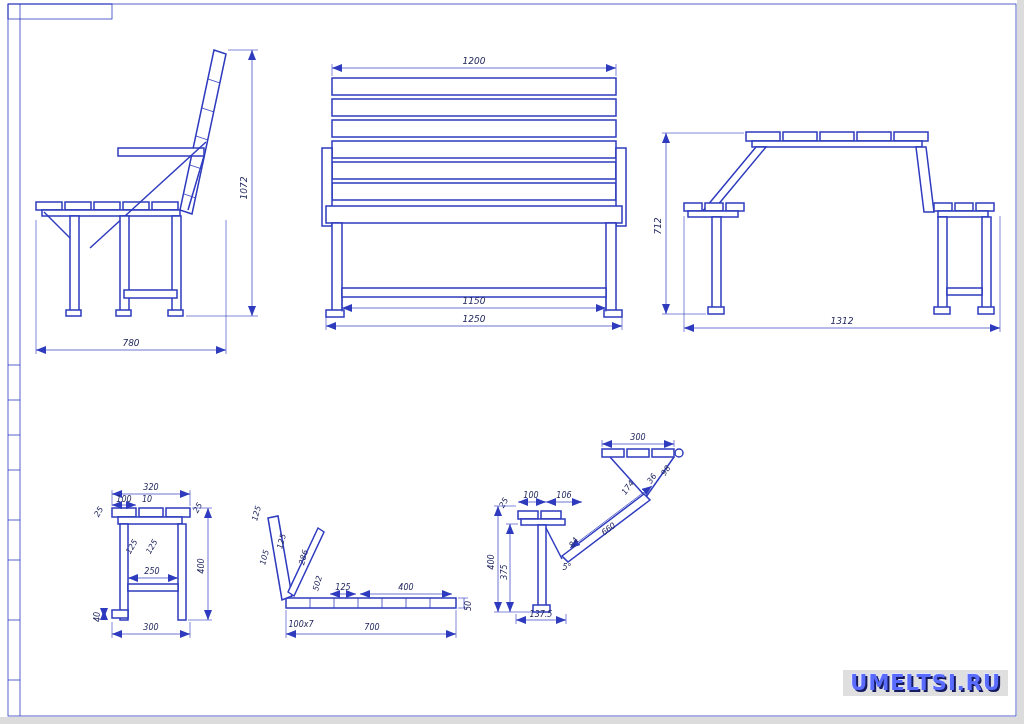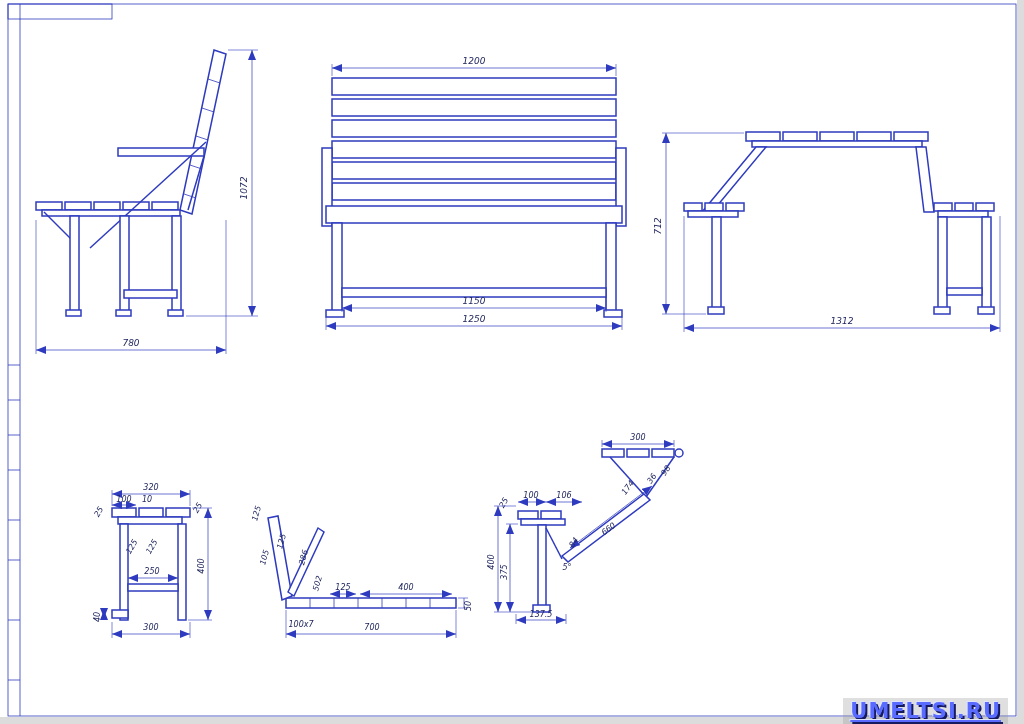--- a/index.html
+++ b/index.html
@@ -8,24 +8,24 @@
   svg{position:absolute;left:0;top:0;}
   
   .c{stroke:#2e3bbf;stroke-width:1.5;fill:#ffffff;}
   .cl{stroke:#2e3bbf;stroke-width:1.5;fill:none;}
   .t{stroke:#2e3bbf;stroke-width:0.8;fill:none;}
   .x{stroke:#2e3bbf;stroke-width:0.6;fill:none;}
   .d{stroke:#2e3bbf;stroke-width:0.7;fill:none;}
   text{font-family:"DejaVu Sans",sans-serif;font-style:italic;font-size:8px;
        fill:#20265e;text-anchor:middle;}
   text.big{font-size:9px;}
-  .watermark{position:absolute;right:16px;bottom:0;padding:1px 7px;
+  .watermark{position:absolute;right:16px;bottom:28px;padding:1px 7px;
      font-family:"DejaVu Sans",sans-serif;font-weight:bold;font-size:21px;letter-spacing:1px;
      color:#5a6cff;background:rgba(150,150,150,0.30);
-     text-shadow:2px 2px 0 #161a5e,-1px -1px 0 #dfe4ff;text-decoration:underline;}
+     text-shadow:2px 2px 0 #161a5e,-1px -1px 0 #dfe4ff;}
 </style>
 </head>
 <body>
 
 <div class="sheet">
 <svg width="1024" height="724" viewBox="0 0 1024 724">
   <defs>
     <marker id="ae" markerWidth="10" markerHeight="8" refX="10" refY="4" orient="auto-start-reverse" markerUnits="userSpaceOnUse">
       <path d="M0,0 L10,4 L0,8 z" fill="#2e3bbf"></path>
     </marker>

